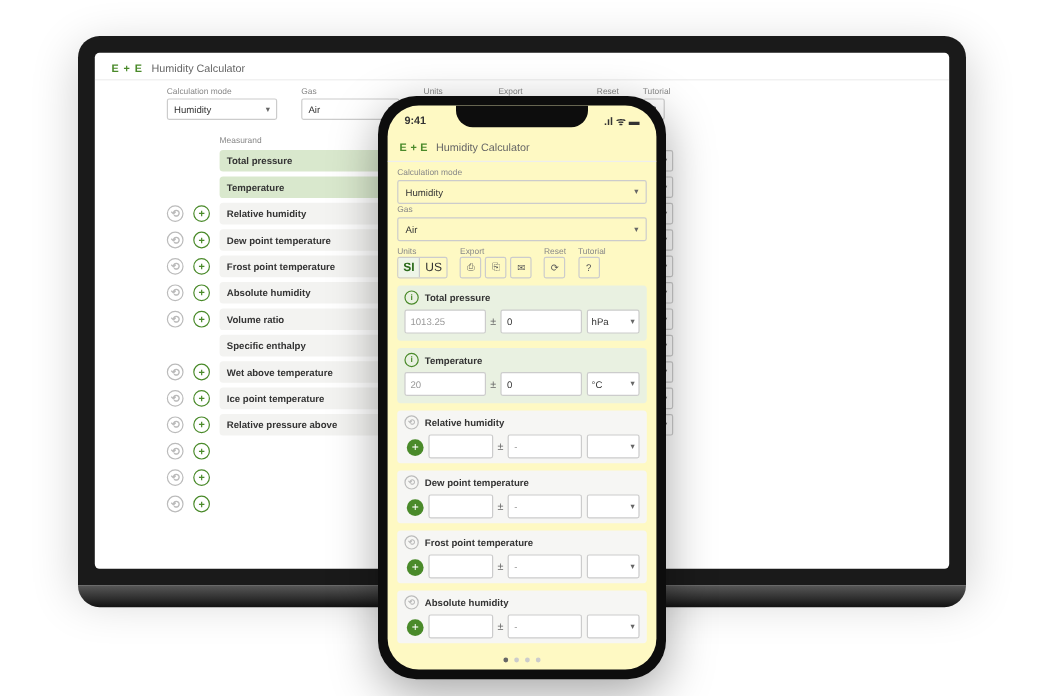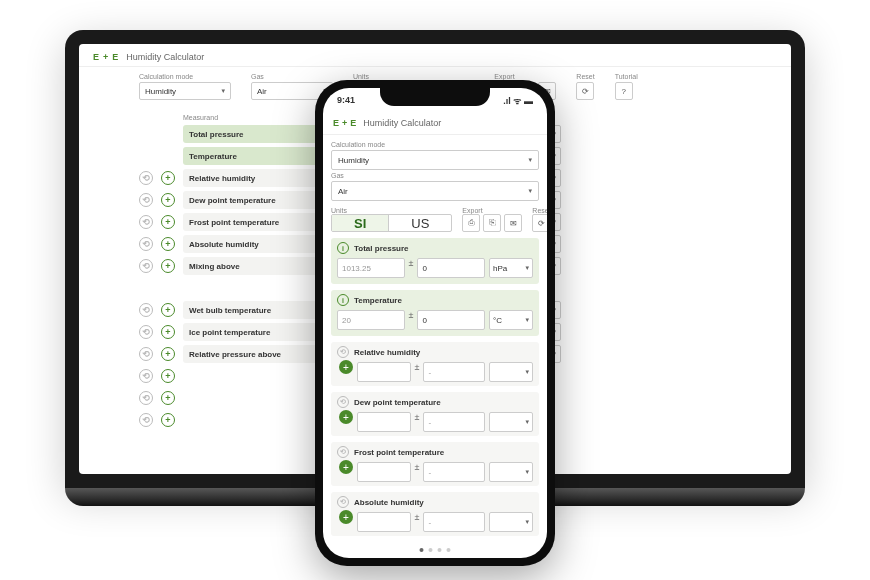--- a/index.html
+++ b/index.html
@@ -18,57 +18,57 @@
   .logo-plus{color:#4a8a2a;font-weight:bold}
   .app-name{color:#666;margin-left:4px}
 
   .topbar{display:flex;align-items:flex-end;gap:20px;padding:6px 60px 10px}
   .tb-col{display:flex;flex-direction:column;gap:2px}
   .tb-lbl{font-size:7px;color:#888}
   .select,.select2{border:1px solid #ccc;background:#fff;border-radius:2px;height:16px;display:flex;align-items:center;padding:0 5px;gap:8px;justify-content:space-between;font-size:8px;color:#333}
   .select{width:80px}.select2{width:70px}
   .caret{font-size:7px;color:#666}
   .seg{display:flex;border:1px solid #ccc;border-radius:2px;height:16px;overflow:hidden}
-  .seg span{padding:0 22px;display:flex;align-items:center;font-size:13px;border-right:1px solid #ccc}
+  .seg span{padding:0 4px;display:flex;align-items:center;font-size:10px;border-right:1px solid #ccc}
   .seg span:last-child{border-right:none}
   .seg .on{background:#eef5e8;color:#2b6b1b;font-weight:bold}
   .ibtn{width:16px;height:16px;border:1px solid #ccc;border-radius:2px;display:flex;align-items:center;justify-content:center;font-size:8px;color:#555}
 
   .gridhdr,.gridrow{display:grid;grid-template-columns:16px 16px 150px 22px 60px 22px 12px 42px 34px;gap:6px;align-items:center;padding:2px 60px}
   .gridhdr{font-size:7px;color:#888;padding-top:4px;padding-bottom:2px}
   .gridhdr>:nth-child(3){grid-column:3}
   .vh{visibility:hidden}
   .pill{height:18px;border-radius:3px;display:flex;align-items:center;padding:0 6px;font-size:8px}
   .pill.strong{background:#d9e8cd;font-weight:bold}
   .pill.plain{background:#f3f3f1;font-weight:bold}
   .circ{width:12px;height:12px;border-radius:50%;display:flex;align-items:center;justify-content:center;font-size:9px;font-weight:bold}
   .circ.g{color:#4a8a2a;border:1px solid #4a8a2a;background:#fff}
   .circ.gr{color:#bbb;border:1px solid #bbb;background:#fff}
   .cell{height:16px;border:1px solid #ccc;border-radius:2px;background:#fff;display:flex;align-items:center;padding:0 4px;font-size:8px}
   .pm{width:10px;text-align:center;color:#666}
   .unitcell{justify-content:space-between}
 
   
   .phone{position:absolute;left:50%;top:80px;transform:translateX(-50%);width:224px;height:470px;background:#0d0d0d;border-radius:32px;padding:8px;box-shadow:0 12px 40px rgba(0,0,0,.35)}
-  .phone-inner{background:#ffffff;border-radius:26px;height:100%;overflow:hidden;position:relative}
+  .phone-inner{background:#fef9c3;border-radius:26px;height:100%;overflow:hidden;position:relative}
   .notch{position:absolute;left:50%;top:0;transform:translateX(-50%);width:110px;height:18px;background:#0d0d0d;border-radius:0 0 14px 14px;z-index:5}
   .statusbar{height:24px;display:flex;justify-content:space-between;align-items:center;padding:0 14px;font-size:9px;font-weight:bold}
   .p-hdr{display:flex;align-items:center;gap:3px;padding:6px 10px;border-bottom:1px solid #eee;font-size:9px}
 
   .p-body{padding:4px 8px 0;font-size:8px}
   .plbl{font-size:7px;color:#888;margin-top:2px}
   .psel{border:1px solid #ccc;border-radius:2px;height:18px;display:flex;align-items:center;justify-content:space-between;padding:0 6px;margin-top:2px;font-size:8px}
   .prow1{display:flex;align-items:flex-end;gap:10px;margin-top:4px}
   .pibtn{width:16px;height:16px;border:1px solid #ccc;border-radius:2px;display:flex;align-items:center;justify-content:center;font-size:8px;color:#555}
 
   .card{margin-top:6px;border-radius:3px}
   .card.g{background:#e9f1e1}
   .card-h{display:flex;align-items:center;gap:5px;padding:4px 6px;font-size:8px;font-weight:bold}
   .cg{width:10px;height:10px;border:1px solid #4a8a2a;border-radius:50%;color:#4a8a2a;display:flex;align-items:center;justify-content:center;font-size:7px}
-  .card-r{display:flex;gap:4px;padding:0 6px 6px}
+  .card-r{display:flex;align-items:center;gap:4px;padding:0 6px 6px}
   .pin{flex:1;height:18px;border:1px solid #ccc;border-radius:2px;background:#fff;display:flex;align-items:center;padding:0 4px;font-size:8px;color:#999}
   .pacc{flex:1;height:18px;border:1px solid #ccc;border-radius:2px;background:#fff}
   .pun{width:36px;height:18px;border:1px solid #ccc;border-radius:2px;background:#fff;display:flex;align-items:center;justify-content:space-between;padding:0 3px;font-size:8px}
   .ppm{color:#666;font-size:9px}
 
   .card.p{background:#f6f6f4}
   .card.p .card-r{padding:0 6px 4px}
   .cc{width:10px;height:10px;border:1px solid #bbb;border-radius:50%;color:#bbb;display:flex;align-items:center;justify-content:center;font-size:7px}
   .addbtn{width:14px;height:14px;border-radius:50%;background:#4a8a2a;color:#fff;display:flex;align-items:center;justify-content:center;font-size:10px;margin:-2px 0 -4px 2px}
 
@@ -225,48 +225,49 @@
               <div class="pm">±</div>
               <div class="cell">-</div>
               <div class="cell unitcell">
                 <span></span>
                 <span class="caret">▾</span>
               </div>
             </div>
             <div class="gridrow">
               <div class="circ gr">⟲</div>
               <div class="circ g">+</div>
-              <div class="pill plain">Mixing above</div>
-              <div class="vh">.</div>
-              <div class="cell"></div>
-              <div class="vh">.</div>
-              <div class="pm">±</div>
-              <div class="cell">-</div>
-              <div class="cell unitcell">
-                <span></span>
-                <span class="caret">▾</span>
-              </div>
-            </div>
-            <div class="gridrow">
-              <div class="vh">.</div>
-              <div class="vh">.</div>
-              <div class="vh">.</div>
-              <div class="cell"></div>
-              <div class="vh">.</div>
-              <div class="pm">±</div>
-              <div class="cell">-</div>
-              <div class="cell unitcell">
-                <span></span>
-                <span class="caret">▾</span>
-              </div>
-            </div>
-            <div class="gridrow">
-              <div class="circ gr">⟲</div>
-              <div class="circ g">+</div>
-              <div class="pill plain">Wet bulb temperature</div>
+              <div class="pill plain">Volume ratio</div>
+              <div class="vh">.</div>
+              <div class="cell"></div>
+              <div class="vh">.</div>
+              <div class="pm">±</div>
+              <div class="cell">-</div>
+              <div class="cell unitcell">
+                <span></span>
+                <span class="caret">▾</span>
+              </div>
+            </div>
+            <div class="gridrow">
+              <div class="vh">.</div>
+              <div class="vh">.</div>
+              <div class="pill plain">Specific enthalpy</div>
+              <div class="vh">.</div>
+              <div class="cell"></div>
+              <div class="vh">.</div>
+              <div class="pm">±</div>
+              <div class="cell">-</div>
+              <div class="cell unitcell">
+                <span></span>
+                <span class="caret">▾</span>
+              </div>
+            </div>
+            <div class="gridrow">
+              <div class="circ gr">⟲</div>
+              <div class="circ g">+</div>
+              <div class="pill plain">Wet above temperature</div>
               <div class="vh">.</div>
               <div class="cell"></div>
               <div class="vh">.</div>
               <div class="pm">±</div>
               <div class="cell">-</div>
               <div class="cell unitcell">
                 <span></span>
                 <span class="caret">▾</span>
               </div>
             </div>

